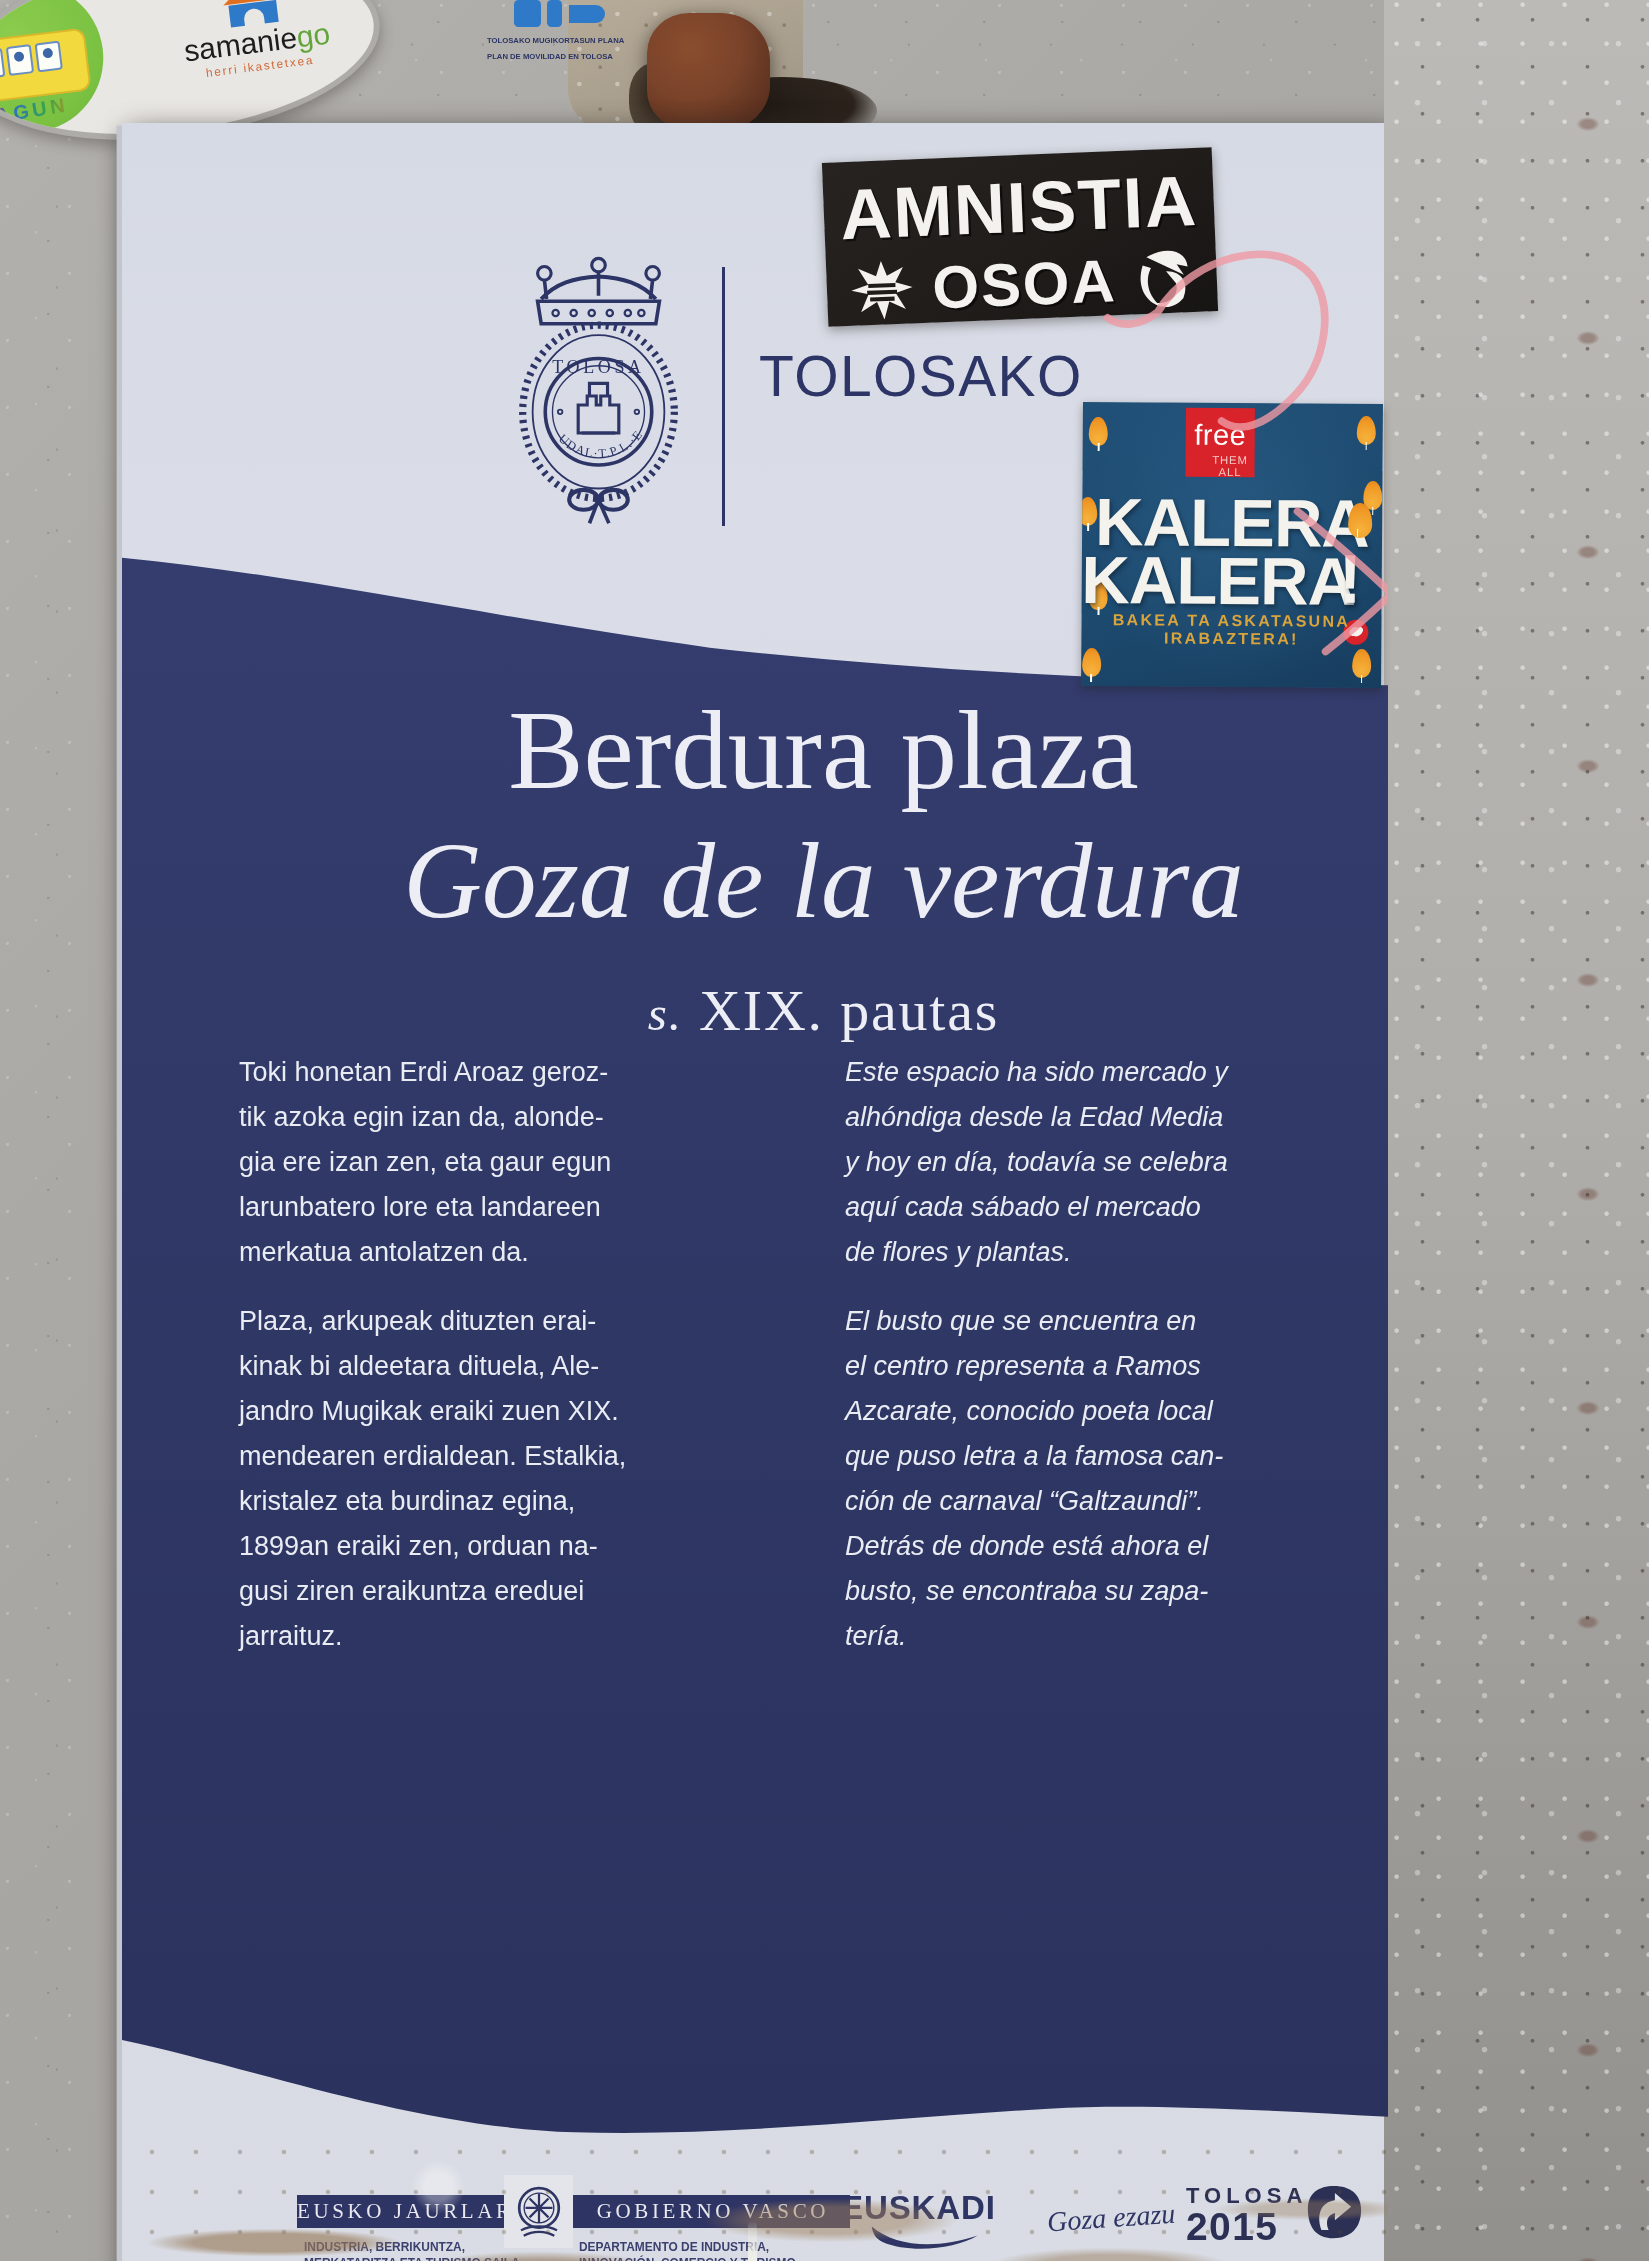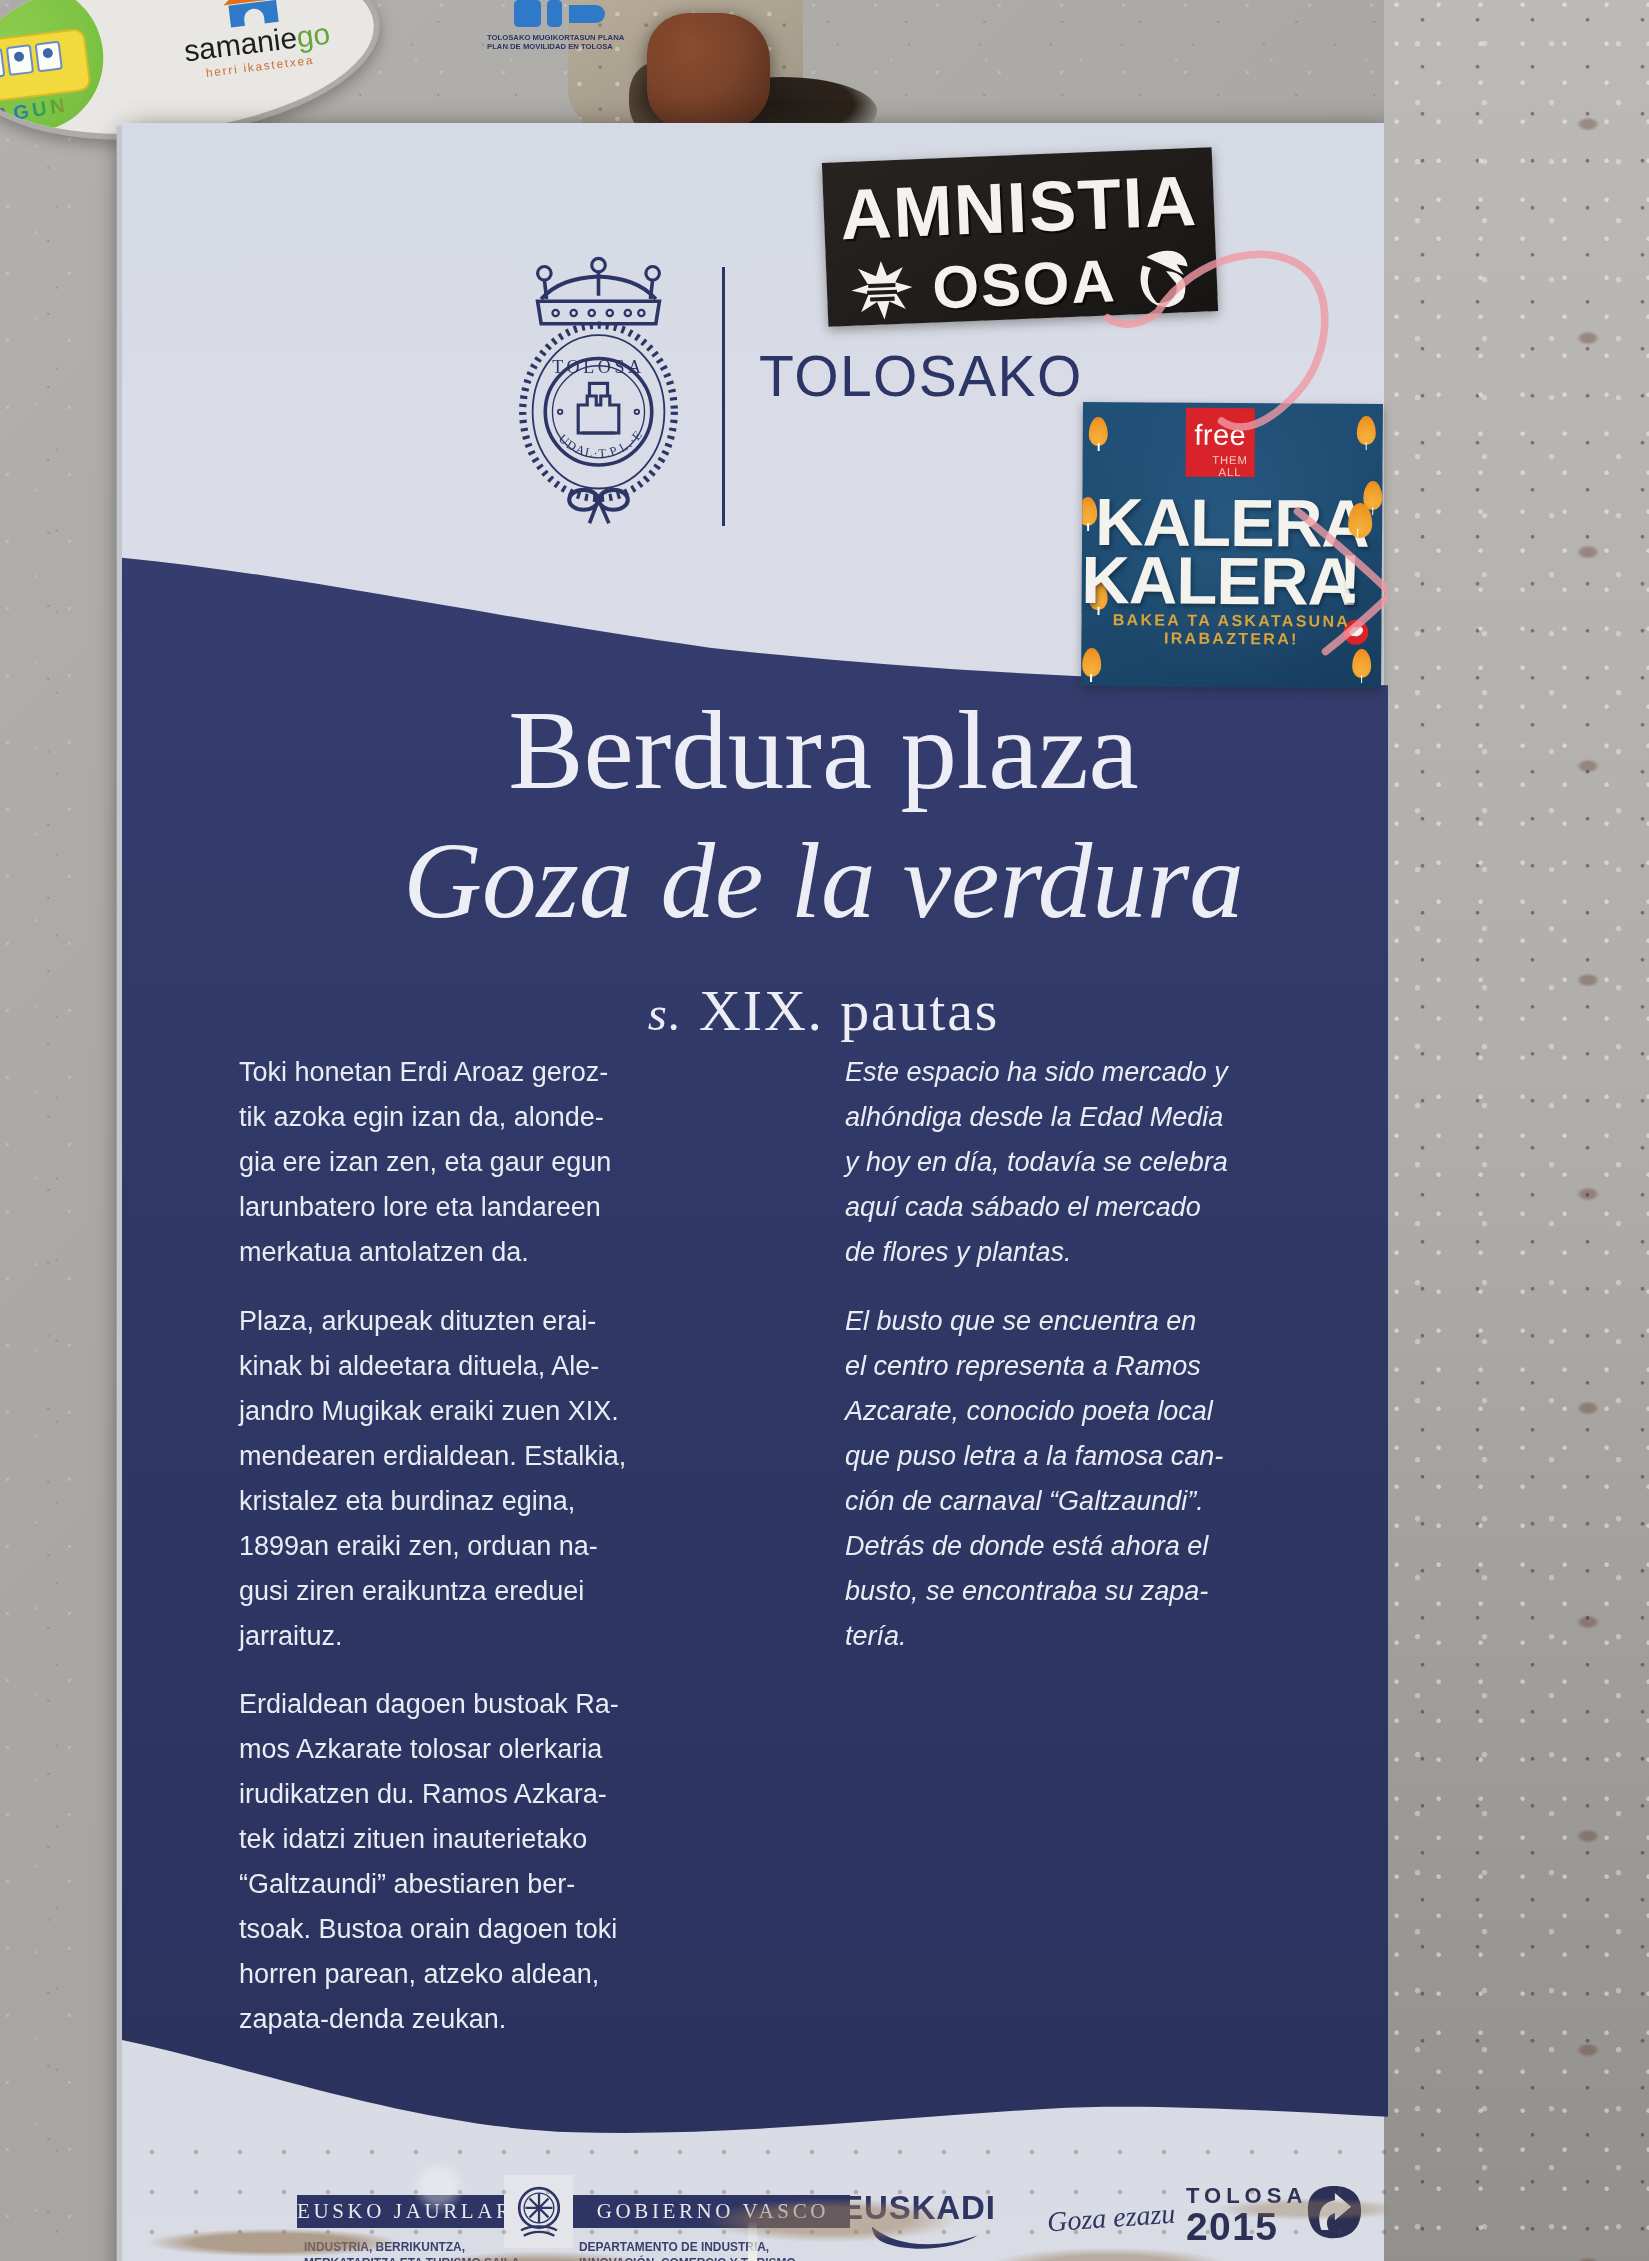--- a/index.html
+++ b/index.html
@@ -60,21 +60,21 @@
   #sam-roof{position:absolute;left:4.5px;top:12.7px;width:0;height:0;border-left:29px solid transparent;
     border-right:29px solid transparent;border-bottom:23.5px solid #e0701e;}
   #sam-base{position:absolute;left:10px;top:36px;width:48px;height:22.6px;background:#2e79c8;}
   #sam-arch{position:absolute;left:24px;top:42px;width:20px;height:17px;background:#e9e7e3;border-radius:18px 18px 0 0;}
   #sam-name{font-size:30px;letter-spacing:0;color:#1d1d1d;font-weight:500;}
   #sam-name .go{color:#63a53a;}
   #sam-sub{font-size:11.8px;color:#d06a3a;letter-spacing:1.8px;margin-top:0.9px;}
   #mobility{position:absolute;left:487px;top:0;width:149px;}
   #mob-bars{position:relative;width:95px;height:29px;margin-left:27px;}
   .mob-bar{position:absolute;background:#2e79c8;border-radius:4.5px;}
-  #mob-text{font-size:7.7px;line-height:9px;color:#2c3566;font-weight:bold;white-space:pre-line;margin-top:3.6px;}
+  #mob-text{font-size:7.7px;line-height:16px;color:#2c3566;font-weight:bold;white-space:pre-line;margin-top:3.6px;}
   
   #plaque{position:absolute;left:122px;top:123px;width:1266px;height:2220px;
     background:linear-gradient(180deg,#d6dae4 0%,#dadde7 18%,#d7dae3 55%,#d9dce4 100%);
     box-shadow:-8.1px 0 0 -2.7px #c3c6cd, 6.3px 0 0 0 #efefed, 11.8px 8.1px 27px rgba(40,38,36,.55), 0 11.8px 22.6px rgba(40,38,36,.6);}
   #navy-panel{position:absolute;left:0;top:0;width:1266px;height:2220px;z-index:1;}
   
   #crest{position:absolute;left:384px;top:133px;width:185px;height:271px;z-index:2;}
   #divider{position:absolute;left:600px;top:144px;width:3.2px;height:259px;background:#2c3566;z-index:2;}
   #org-name{position:absolute;left:637px;top:213px;z-index:2;color:#2c3566;
     font-size:57px;line-height:81px;letter-spacing:1.4px;font-weight:500;}
@@ -318,28 +318,20 @@
 larunbatero lore eta landareen
 merkatua antolatzen da.</p>
       <p>Plaza, arkupeak dituzten erai-
 kinak bi aldeetara dituela, Ale-
 jandro Mugikak eraiki zuen XIX.
 mendearen erdialdean. Estalkia,
 kristalez eta burdinaz egina,
 1899an eraiki zen, orduan na-
 gusi ziren eraikuntza ereduei
 jarraituz.</p>
-      <p>Erdialdean dagoen bustoak Ra-
-mos Azkarate tolosar olerkaria
-irudikatzen du. Ramos Azkara-
-tek idatzi zituen inauterietako
-“Galtzaundi” abestiaren ber-
-tsoak. Bustoa orain dagoen toki
-horren parean, atzeko aldean,
-zapata-denda zeukan.</p>
     </div>
     <div id="col-es" class="col">
       <p>Este espacio ha sido mercado y
 alhóndiga desde la Edad Media
 y hoy en día, todavía se celebra
 aquí cada sábado el mercado
 de flores y plantas.</p>
       <p>El busto que se encuentra en
 el centro representa a Ramos
 Azcarate, conocido poeta local

